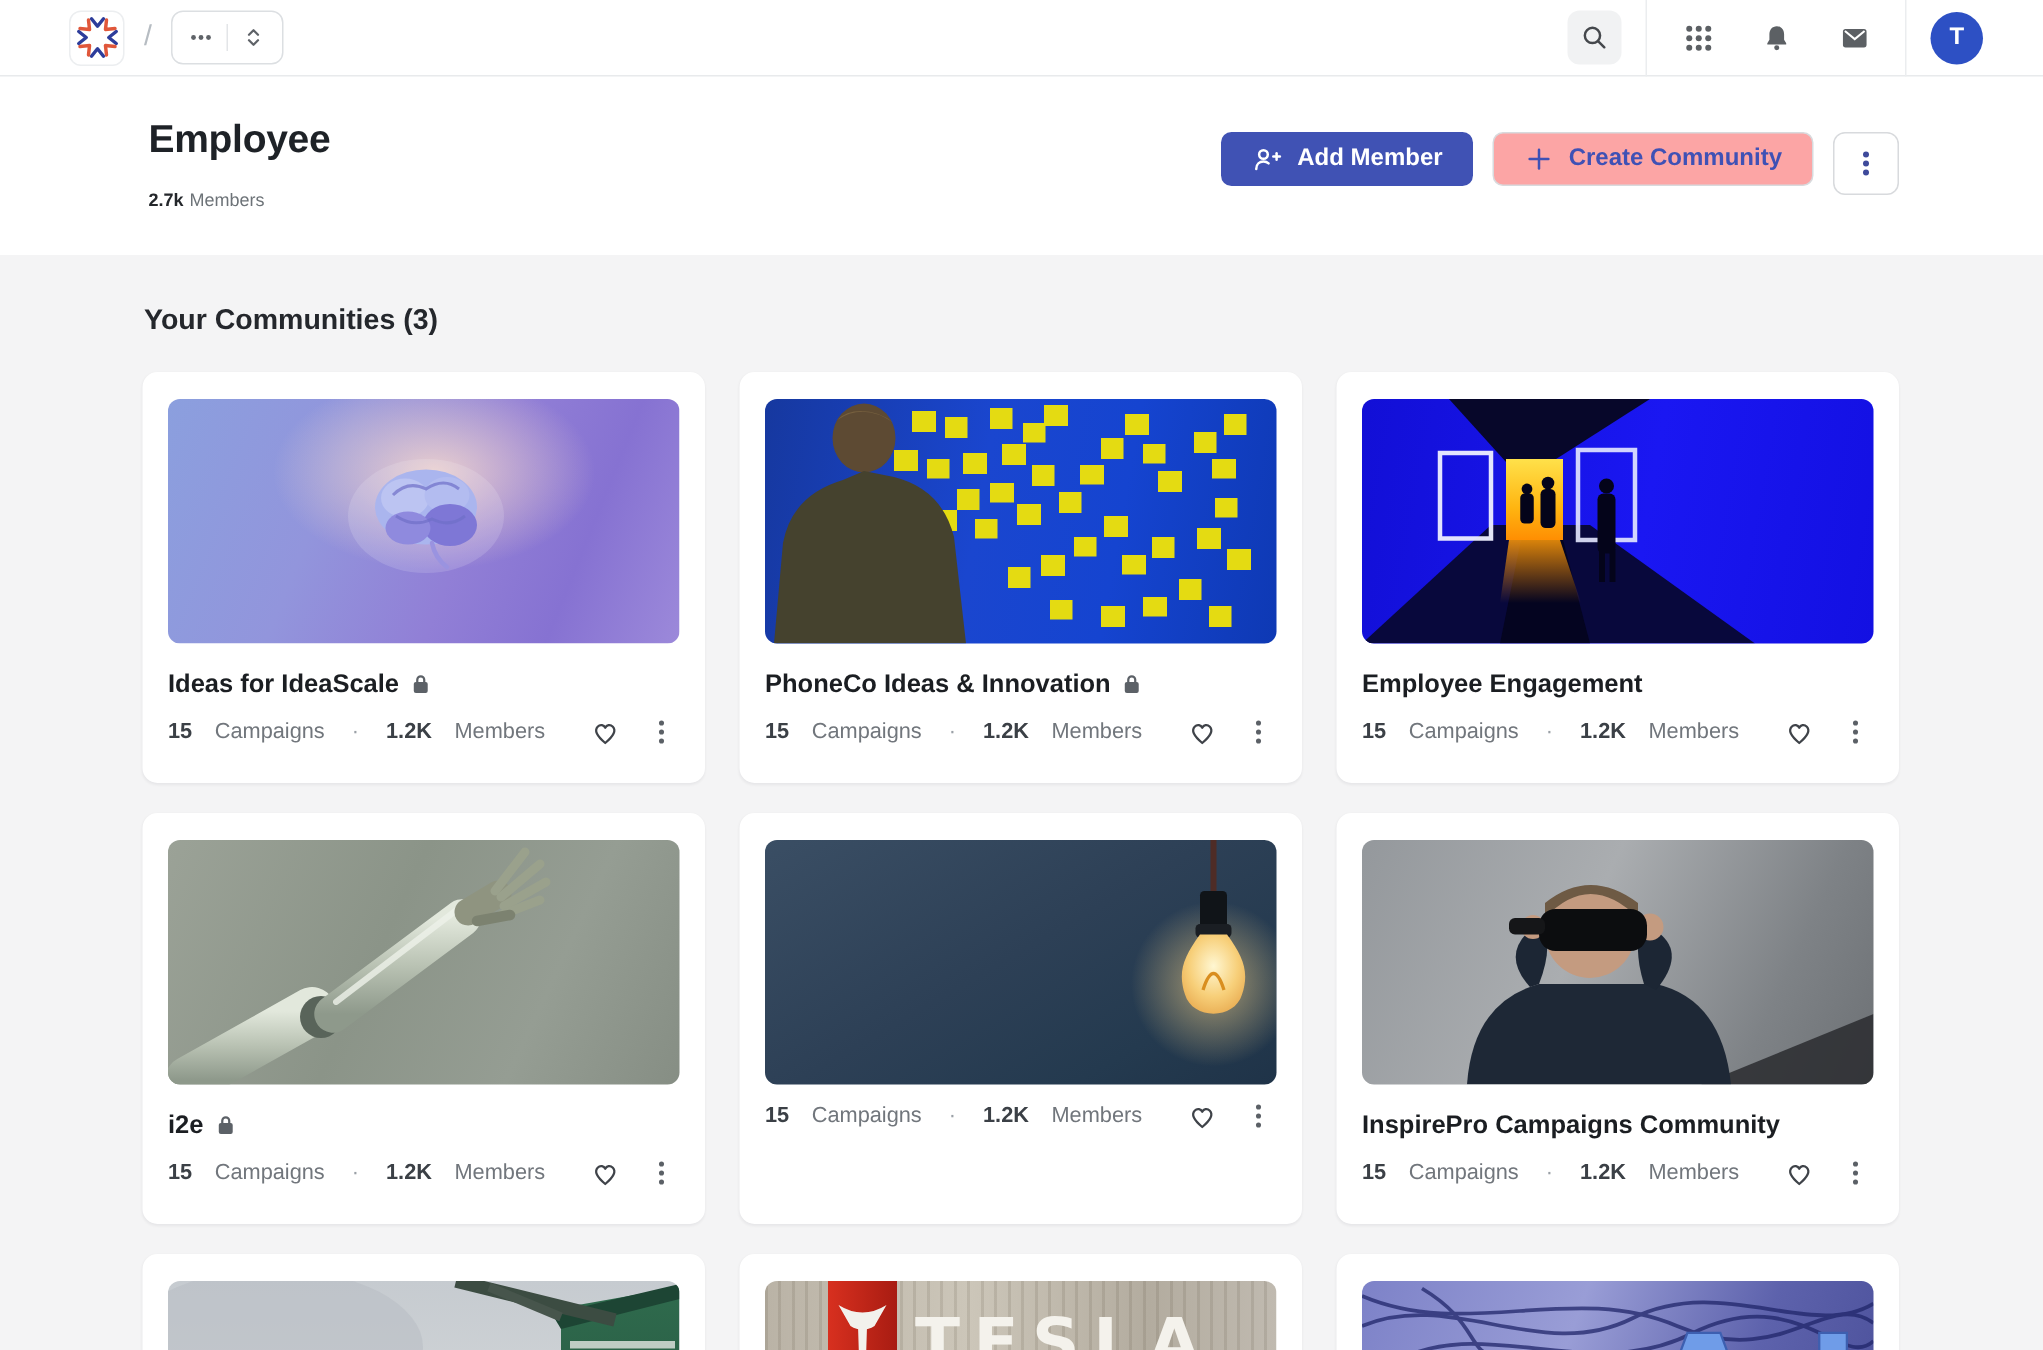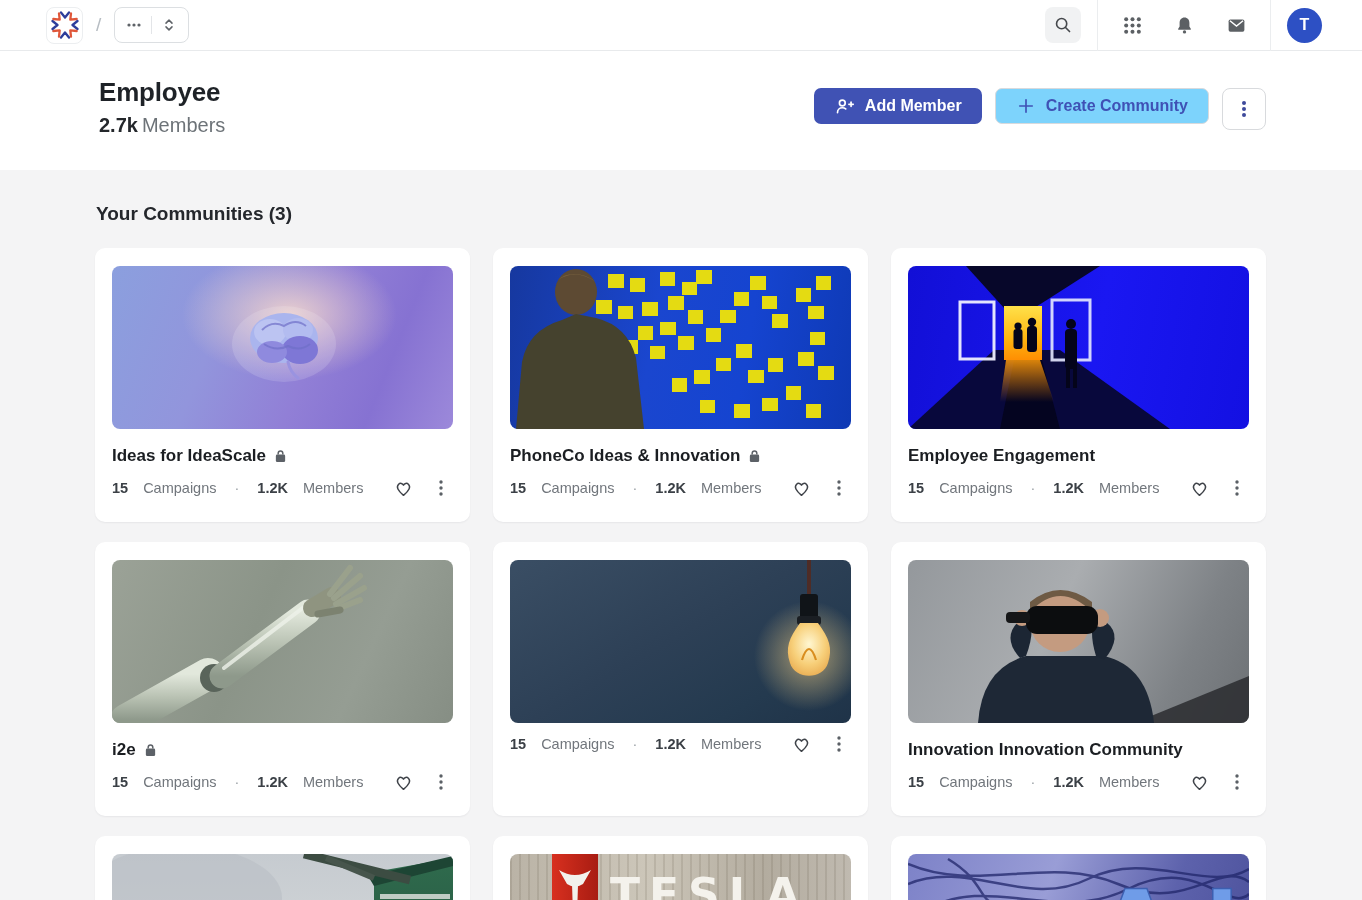--- a/index.html
+++ b/index.html
@@ -22,28 +22,28 @@
   .icon-btn.search-bg { background:#f1f2f3; }
   .icon-btn + .icon-btn { margin-left:16px; }
   .avatar { width:35px; height:35px; border-radius:50%; background:#2d50c4; color:#fff;
     display:flex; align-items:center; justify-content:center; font-weight:bold; font-size:16px;
     cursor:pointer; }
 
   
   .page-header { background:#fff; height:119px; padding:26px 96px 0 99px;
     display:flex; justify-content:space-between; }
   .ph-title { font-size:26px; font-weight:bold; color:#1e2227; letter-spacing:-.2px; }
-  .ph-sub { margin-top:6px; font-size:20px; }
+  .ph-sub { margin-top:18px; font-size:12px; }
   .ph-sub .num { font-weight:bold; color:#24272b; }
   .ph-sub .lbl { color:#6d7378; margin-left:4px; }
   .ph-actions { display:flex; align-items:flex-start; gap:13px; margin-top:11px; }
   .btn { height:36px; border-radius:7px; display:flex; align-items:center; gap:10px;
     font-size:16px; font-weight:bold; padding:0 20px; cursor:pointer; border:none; }
   .btn-primary { background:#4052b4; color:#fff; }
-  .btn-outline { background:#7dd3fc; color:#3f51b5; border:1px solid #d8dadd; }
+  .btn-outline { background:#fca5a5; color:#3f51b5; border:1px solid #d8dadd; }
   .btn-kebab { width:44px; height:42px; border:1px solid #d8dadd; border-radius:8px;
     background:#fff; display:flex; align-items:center; justify-content:center; cursor:pointer; }
 
   
   .main { background:#f4f4f5; height:730px; padding:0 96px 12px 95px; }
   .section-title { font-size:19px; font-weight:bold; color:#24272c; padding:33px 0 0 1px; }
   .grid { margin-top:23px; display:grid; grid-template-columns:repeat(3,375px); gap:20px 23px; }
   .card { background:#fff; border-radius:10px; padding:18px 17px 22px 17px;
     box-shadow:0 1px 2px rgba(20,20,30,.06); cursor:pointer; }
   .card-img { width:341px; height:163px; border-radius:8px; overflow:hidden; position:relative; }
@@ -519,21 +519,21 @@
           <path d="M122 52 Q 152 20 184 52 L 184 42 Q 152 18 122 42 Z" fill="#6e5a44"></path>
           <path d="M196 100 Q 216 76 198 62 L 188 56 Q 180 70 188 96 Z" fill="#1c2634"></path>
           <path d="M112 98 Q 94 78 110 62 L 120 56 Q 128 70 118 96 Z" fill="#1c2634"></path>
           <circle cx="192" cy="58" r="9" fill="#c49b80"></circle>
           <circle cx="114" cy="58" r="8" fill="#c49b80"></circle>
           <rect x="118" y="46" width="72" height="28" rx="11" fill="#0c0d0f"></rect>
           <rect x="98" y="52" width="24" height="11" rx="4" fill="#151618"></rect>
         </svg>
       </div>
       <div class="card-title-row">
-        <span class="card-title">Innovation Innovation Community</span>
+        <span class="card-title">InspirePro Campaigns Community</span>
       </div>
       <div class="card-meta">
         <div class="meta-left">
           <span class="num">15</span>
           <span class="lbl">Campaigns</span>
           <span class="dot">·</span>
           <span class="num">1.2K</span>
           <span class="lbl">Members</span>
         </div>
         <div class="meta-icons">

